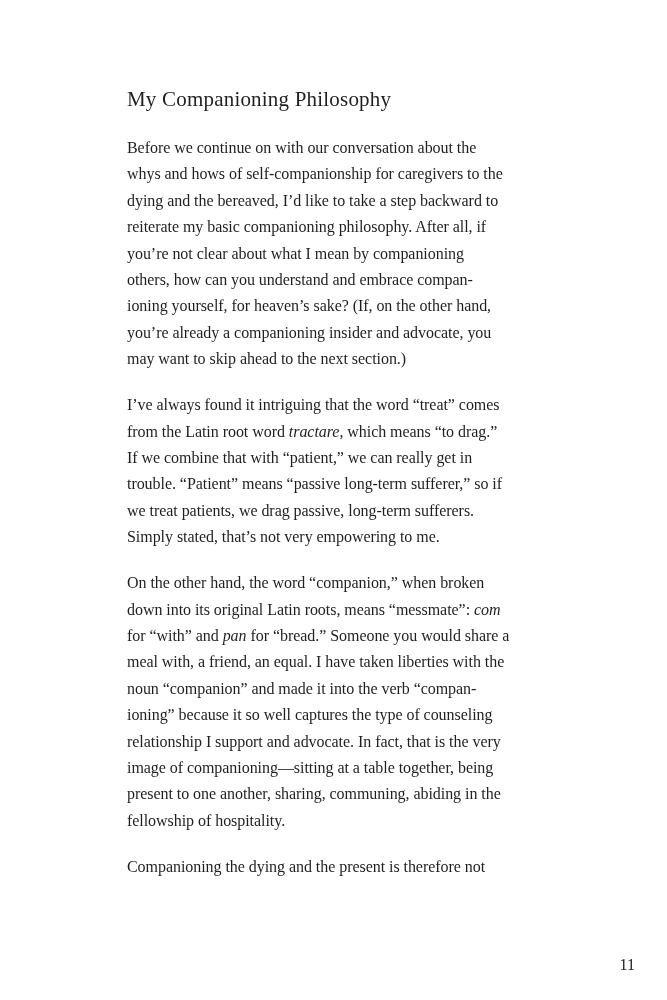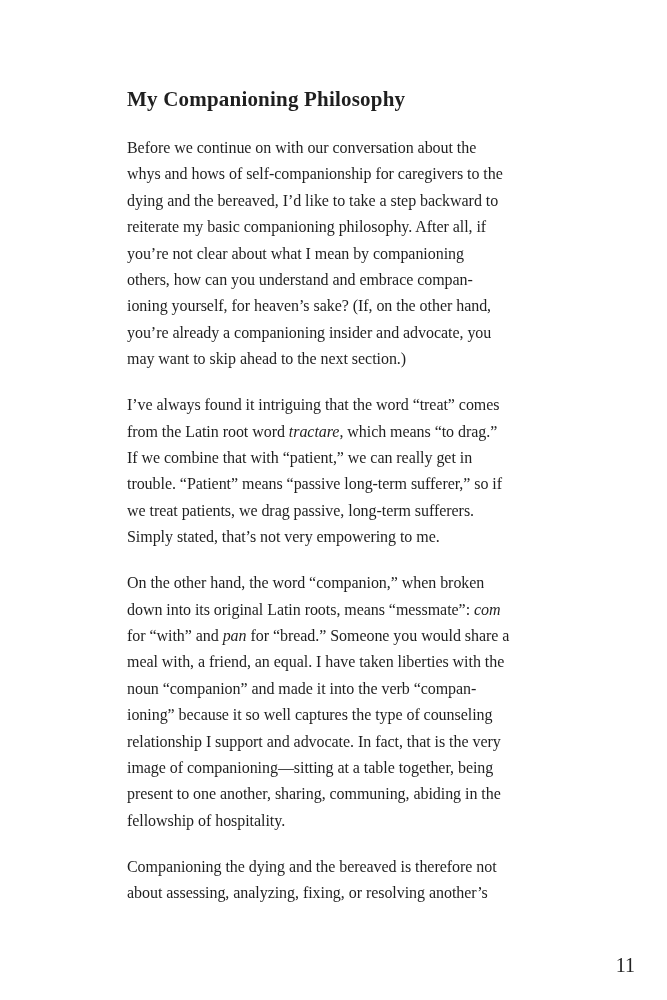--- a/index.html
+++ b/index.html
@@ -18,50 +18,50 @@
     overflow: hidden;
   }
   .content {
     position: absolute;
     left: 127px;
     top: 86px;
     width: 440px;
   }
   .heading {
     font-size: 21px;
-    font-weight: 700;
+    font-weight: 400;
     line-height: 26px;
     margin: 0 0 23px 0;
     letter-spacing: 0.2px;
   }
   .para {
     font-size: 16px;
     line-height: 26.4px;
     letter-spacing: -0.05px;
     margin: 0 0 19.5px 0;
     white-space: nowrap; 
   }
   .para em {
   }
   .page-number {
     position: absolute;
     right: 32px;
     bottom: 26px;
-    font-size: 20px;
+    font-size: 16px;
     line-height: 18px;
     color: #222222;
   }
 </style>
 </head>
 <body>
 
 <div class="book-page">
   <div class="content">
     <h1 class="heading">My Companioning Philosophy</h1>
     <div>
         <p class="para"><span>Before we continue on with our conversation about the</span><br><span>whys and hows of self-companionship for caregivers to the</span><br><span>dying and the bereaved, I’d like to take a step backward to</span><br><span>reiterate my basic companioning philosophy. After all, if</span><br><span>you’re not clear about what I mean by companioning</span><br><span>others, how can you understand and embrace compan-</span><br><span>ioning yourself, for heaven’s sake? (If, on the other hand,</span><br><span>you’re already a companioning insider and advocate, you</span><br><span>may want to skip ahead to the next section.)</span></p>
         <p class="para"><span>I’ve always found it intriguing that the word “treat” comes</span><br><span>from the Latin root word </span><em>tractare</em><span>, which means “to drag.”</span><br><span>If we combine that with “patient,” we can really get in</span><br><span>trouble. “Patient” means “passive long-term sufferer,” so if</span><br><span>we treat patients, we drag passive, long-term sufferers.</span><br><span>Simply stated, that’s not very empowering to me.</span></p>
         <p class="para"><span>On the other hand, the word “companion,” when broken</span><br><span>down into its original Latin roots, means “messmate”: </span><em>com</em><br><span>for “with” and </span><em>pan</em><span> for “bread.” Someone you would share a</span><br><span>meal with, a friend, an equal. I have taken liberties with the</span><br><span>noun “companion” and made it into the verb “compan-</span><br><span>ioning” because it so well captures the type of counseling</span><br><span>relationship I support and advocate. In fact, that is the very</span><br><span>image of companioning—sitting at a table together, being</span><br><span>present to one another, sharing, communing, abiding in the</span><br><span>fellowship of hospitality.</span></p>
-        <p class="para"><span>Companioning the dying and the bereaved is therefore not</span><br><span>about assessing, analyzing, fixing, or resolving another’s</span></p>
+        <p class="para"><span>Companioning the dying and the present is therefore not</span><br></p>
       </div>
   </div>
   <div class="page-number">11</div>
 </div>
 
 </body></html>

